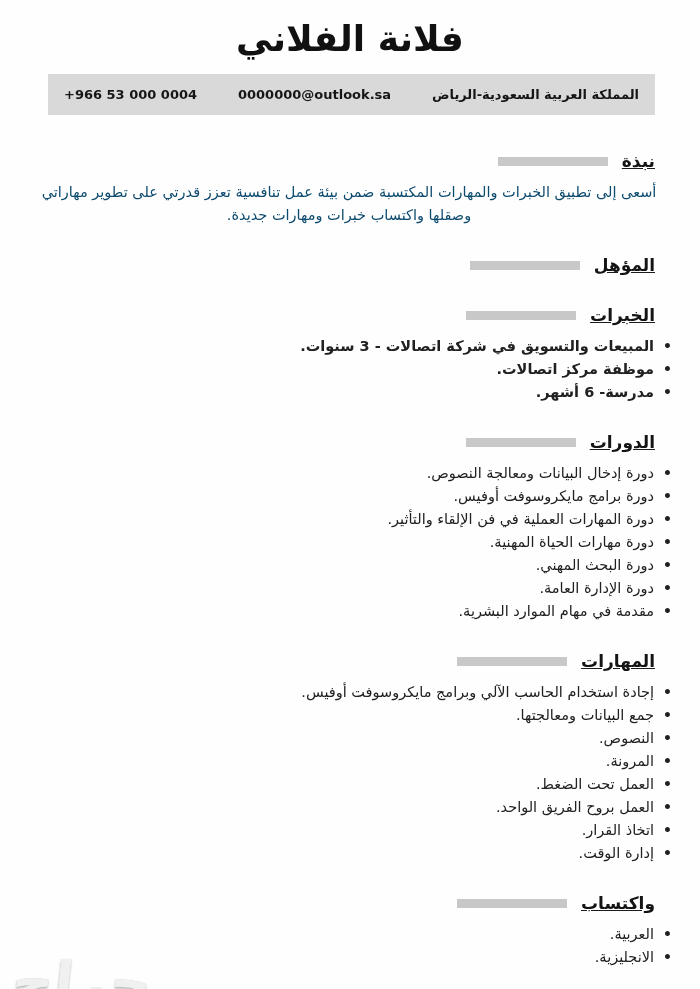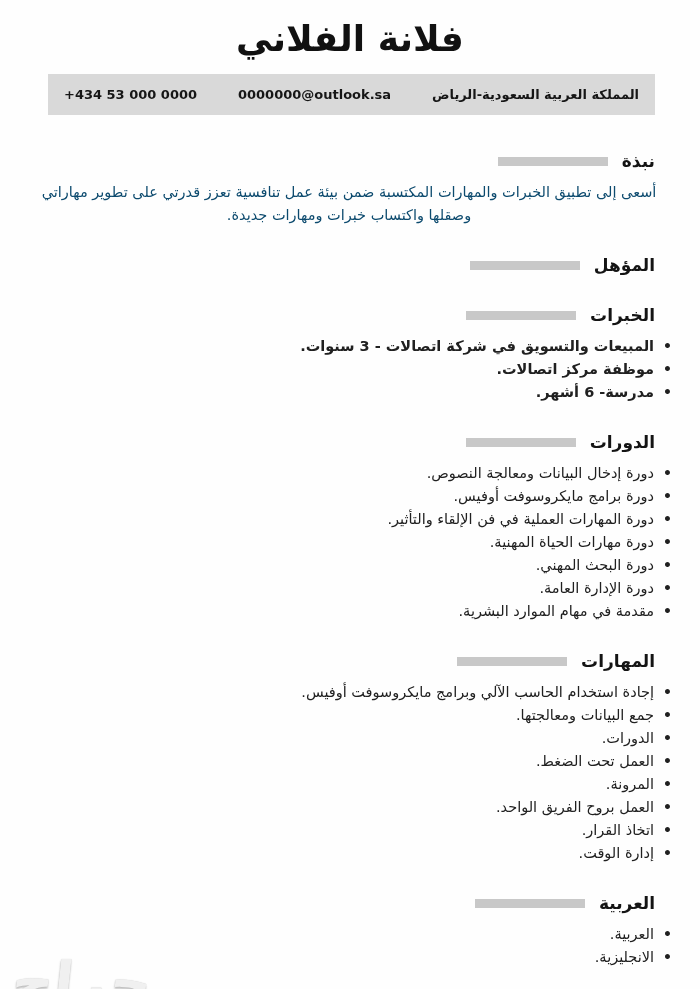--- a/index.html
+++ b/index.html
@@ -24,20 +24,21 @@
   .contact-item{font-size:13px;font-weight:bold;white-space:nowrap;color:#161616;}
   .contact-item.phone{direction:ltr;}
   .contact-item.email{direction:ltr;text-align:right;}
 
   
   .content{margin-top:34px;}
   section{margin-bottom:0;}
   .sec-head{
     display:flex;align-items:center;gap:14px;
     margin:26px 45px 8px 14px;
+    text-decoration:underline;
   }
   .sec-title{font-size:17px;font-weight:bold;margin:0;line-height:24px;color:#141414;}
   .sec-bar{width:110px;height:9px;background:#c8c8c8;flex:0 0 auto;}
 
   .sec-para{
     margin:2px 30px 0 28px;font-size:14.5px;line-height:23px;color:#0c4a6e;
   }
   .sec-para.center{text-align:center;}
   .sec-para.right{text-align:right;margin-left:45px;}
 
@@ -64,21 +65,21 @@
 </head>
 <body>
 
 <div class="page">
 
   <h1 class="name-title">فلانة الفلاني</h1>
 
   <div class="contact-bar">
     <span class="contact-item location">المملكة العربية السعودية-الرياض</span>
     <span class="contact-item email">0000000@outlook.sa</span>
-    <span class="contact-item phone">+434 53 000 0000</span>
+    <span class="contact-item phone">+966 53 000 0004</span>
   </div>
 
   <div class="content" id="sections-root">
       <section>
         <div class="sec-head">
           <h2 class="sec-title">نبذة</h2>
           <span class="sec-bar"></span>
         </div>
         <p class="sec-para center">أسعى إلى تطبيق الخبرات والمهارات المكتسبة ضمن بيئة عمل تنافسية تعزز قدرتي على تطوير مهاراتي وصقلها واكتساب خبرات ومهارات جديدة.</p>
       </section>
@@ -115,31 +116,31 @@
         </ul>
       </section>
       <section>
         <div class="sec-head">
           <h2 class="sec-title">المهارات</h2>
           <span class="sec-bar"></span>
         </div>
         <ul class="sec-list">
           <li><span class="dot">•</span><span>إجادة استخدام الحاسب الآلي وبرامج مايكروسوفت أوفيس.</span></li>
           <li><span class="dot">•</span><span>جمع البيانات ومعالجتها.</span></li>
-          <li><span class="dot">•</span><span>الدورات.</span></li>
+          <li><span class="dot">•</span><span>النصوص.</span></li>
+          <li><span class="dot">•</span><span>المرونة.</span></li>
           <li><span class="dot">•</span><span>العمل تحت الضغط.</span></li>
-          <li><span class="dot">•</span><span>المرونة.</span></li>
           <li><span class="dot">•</span><span>العمل بروح الفريق الواحد.</span></li>
           <li><span class="dot">•</span><span>اتخاذ القرار.</span></li>
           <li><span class="dot">•</span><span>إدارة الوقت.</span></li>
         </ul>
       </section>
       <section>
         <div class="sec-head">
-          <h2 class="sec-title">العربية</h2>
+          <h2 class="sec-title">واكتساب</h2>
           <span class="sec-bar"></span>
         </div>
         <ul class="sec-list">
           <li><span class="dot">•</span><span>العربية.</span></li>
           <li><span class="dot">•</span><span>الانجليزية.</span></li>
         </ul>
       </section>
     </div>
 
   <div class="watermark">حراج</div>

